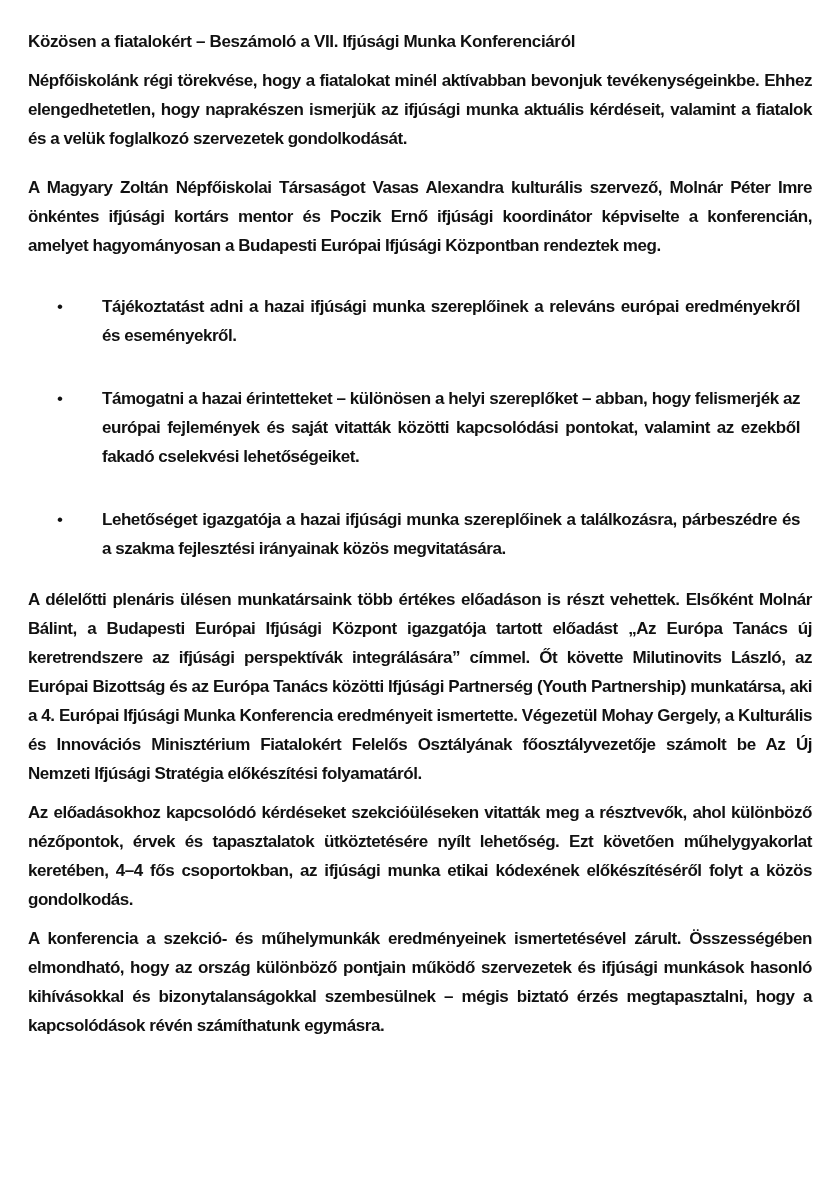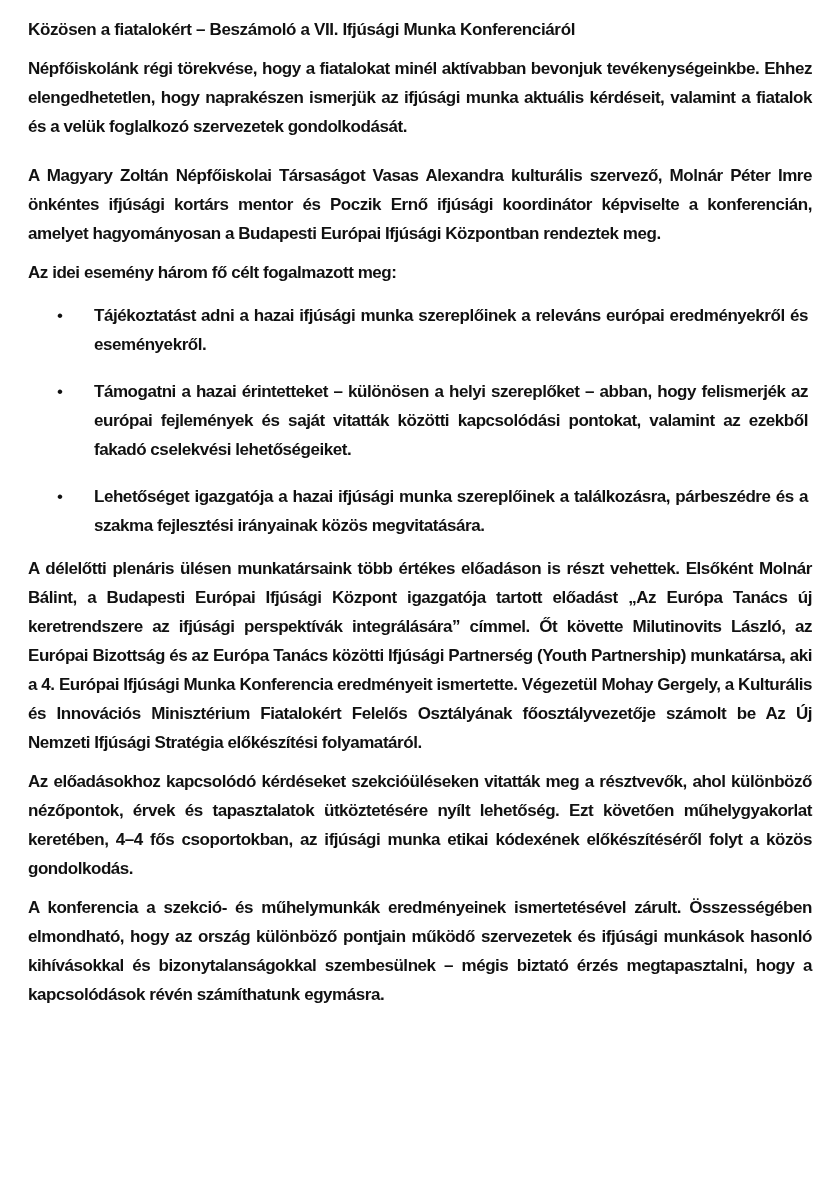--- a/index.html
+++ b/index.html
@@ -11,21 +11,21 @@
       width: 840px;
       height: 1200px;
       overflow: hidden;
       position: relative;
       font-family: "Liberation Sans", "DejaVu Sans", sans-serif;
       color: #111111;
     }
     .page {
       position: absolute;
       left: 28px;
-      top: 0;
+      top: 12px;
       width: 784px;
     }
     .title {
       font-weight: bold;
       font-size: 17px;
       letter-spacing: -0.35px;
       margin: 18px 0 0 0;
       line-height: 24px;
     }
     p.para {
@@ -49,38 +49,37 @@
       padding-left: 62px;
       margin: 0;
     }
     ul.goals li .bullet {
       position: absolute;
       left: 29px;
       top: 0;
       font-size: 17px;
       line-height: 29px;
     }
-    ul.goals li p.para { margin: 4px; }
+    ul.goals li p.para { margin: 12px; }
   </style>
 </head>
 <body>
 
 <div class="page">
   <h1 class="title">Közösen a fiatalokért – Beszámoló a VII. Ifjúsági Munka Konferenciáról</h1>
   <div class="gap-s"></div>
 
   <p class="para">Népfőiskolánk régi törekvése, hogy a fiatalokat minél aktívabban bevonjuk tevékenységeinkbe. Ehhez elengedhetetlen, hogy naprakészen ismerjük az ifjúsági munka aktuális kérdéseit, valamint a fiatalok és a velük foglalkozó szervezetek gondolkodását.</p>
   <div class="gap"></div>
 
   <div class="gap"></div>
 
   <p class="para">A Magyary Zoltán Népfőiskolai Társaságot Vasas Alexandra kulturális szervező, Molnár Péter Imre önkéntes ifjúsági kortárs mentor és Poczik Ernő ifjúsági koordinátor képviselte a konferencián, amelyet hagyományosan a Budapesti Európai Ifjúsági Központban rendeztek meg.</p>
   <div class="gap"></div>
 
-  <p class="para">Az idei esemény három fő célt fogalmazott meg:</p>
   <div class="gap"></div>
 
   <ul class="goals">
     <li>
       <span class="bullet">•</span>
       <p class="para">Tájékoztatást adni a hazai ifjúsági munka szereplőinek a releváns európai eredményekről és eseményekről.</p>
     </li>
     <div class="gap"></div>
     <li>
       <span class="bullet">•</span>

